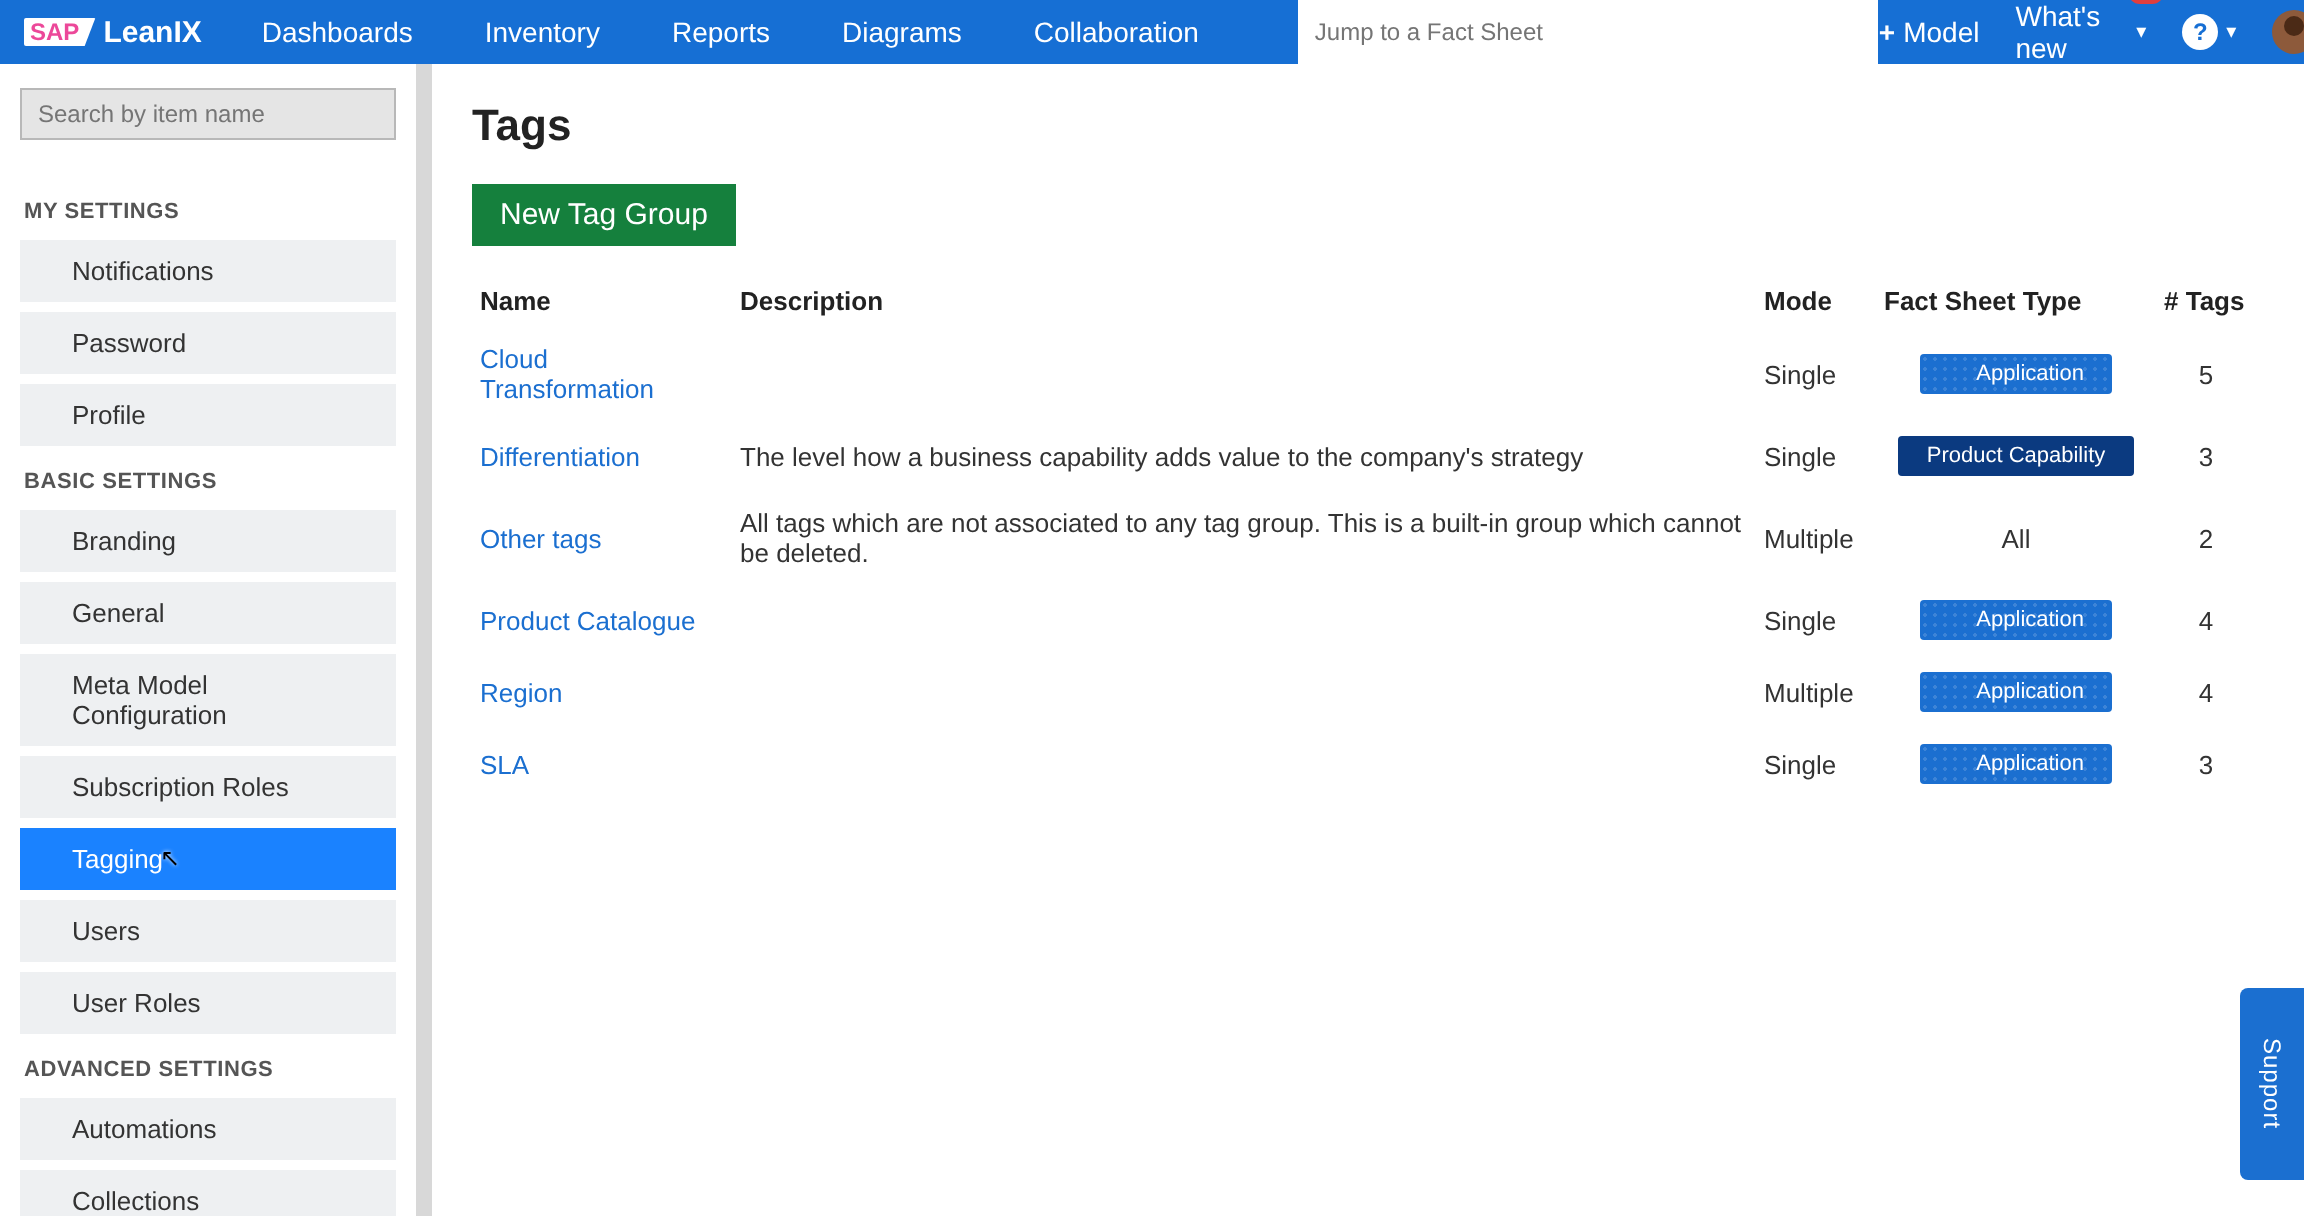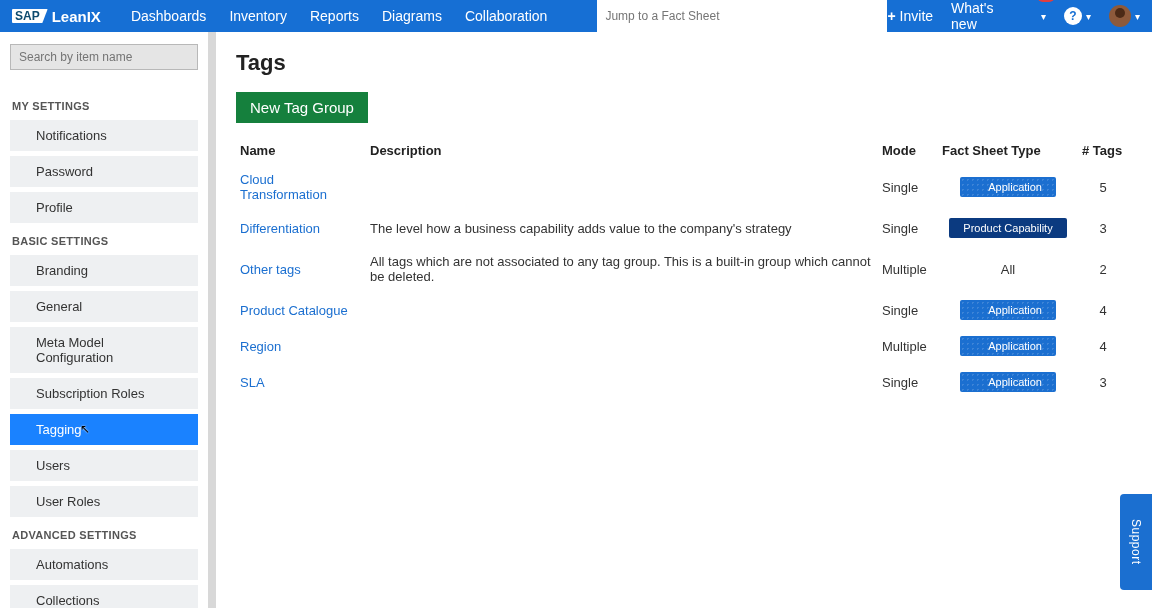--- a/index.html
+++ b/index.html
@@ -25,31 +25,31 @@
   }
   .brand {
     display: flex;
     align-items: center;
     font-weight: 700;
     font-size: 15px;
     margin-right: 30px;
   }
   .brand .sap {
     background: #fff;
-    color: #0c4a6e;
+    color: #ec4899;
     font-weight: 800;
     padding: 0 3px;
     border-radius: 1px;
     margin-right: 4px;
     font-size: 12px;
     clip-path: polygon(0 0, 100% 0, 85% 100%, 0 100%);
     padding-right: 8px;
   }
   .brand .lx { color: #fff; letter-spacing: 0; }
-  .nav-links { display: flex; gap: 23px; font-size: 14px; }
+  .nav-links { display: flex; gap: 36px; font-size: 14px; }
   .nav-links span { cursor: pointer; }
   .search-wrap {
     margin-left: 50px;
     flex: 0 0 290px;
   }
   .search-wrap input {
     width: 100%;
     height: 38px;
     border: none;
     padding: 0 8px;
@@ -224,21 +224,21 @@
     <span>Reports</span>
     <span>Diagrams</span>
     <span>Collaboration</span>
   </div>
   <div class="search-wrap">
     <input placeholder="Jump to a Fact Sheet" style="">
   </div>
   <div class="top-right">
     <span class="invite">
       <span class="plus">+</span>
-      <span>Invite</span>
+      <span>Model</span>
     </span>
     <span class="whatsnew-wrap">
       <span>What's new</span>
       <span class="caret-down">▾</span>
       <span class="badge-9">9+</span>
     </span>
     <span style="display:flex;align-items:center;gap:2px;">
       <span class="help-ico">?</span>
       <span class="caret-down">▾</span>
     </span>

